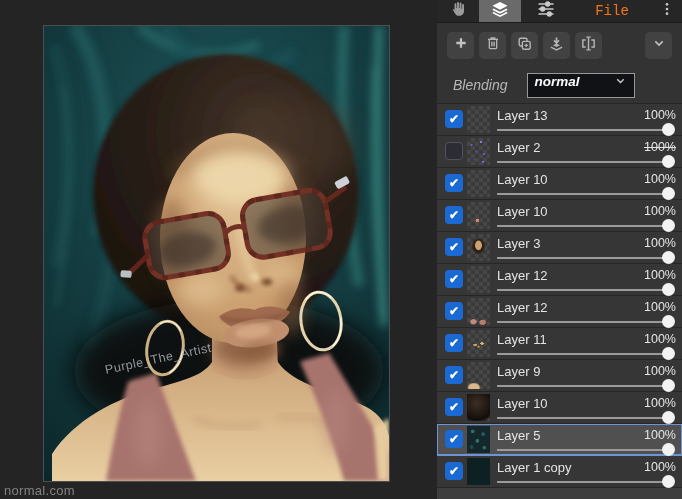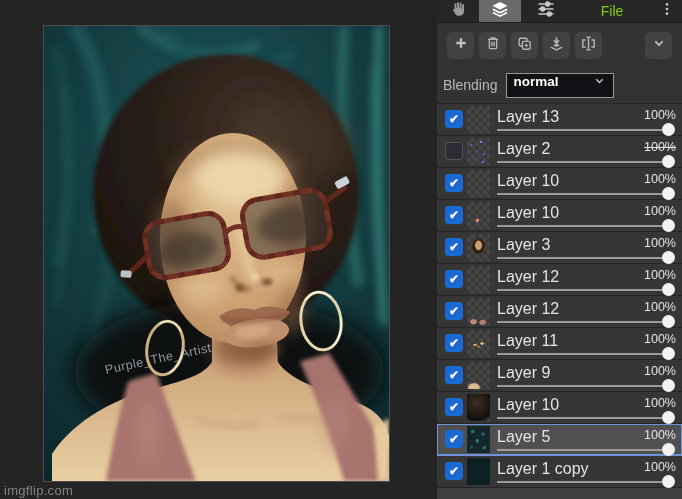--- a/index.html
+++ b/index.html
@@ -14,31 +14,31 @@
   .imgflip{position:absolute;left:4px;bottom:1px;font-size:13px;color:#828282;letter-spacing:.3px;}
 
   
   .panel{position:absolute;right:0;top:0;width:245px;height:499px;background:#3e3e3e;}
   .tabbar{position:relative;height:22px;background:#262626;border-bottom:1px solid #1b1b1b;}
   .tab{position:absolute;top:0;height:22px;display:flex;align-items:center;justify-content:center;}
   .tab.active{background:#6a6a6a;}
   .tab-hand{left:2px;width:38px;}
   .tab-layers{left:42px;width:42px;}
   .tab-sliders{left:86px;width:46px;}
-  .tab-file{left:148px;width:54px;color:#84cc16;font-size:14px;}
+  .tab-file{left:148px;width:54px;color:#f97316;font-size:14px;font-family:Liberation Mono, monospace;}
   .tab-kebab{right:2px;width:26px;}
 
   .toolbar{position:relative;height:44px;background:#333;display:flex;align-items:center;
            padding:0 10px;gap:5px;box-sizing:border-box;}
   .tbtn{width:27px;height:27px;background:#424242;border-radius:5px;
         display:flex;align-items:center;justify-content:center;flex:0 0 auto;}
   .tbtn.expand{margin-left:auto;}
 
   .blend-row{height:37px;background:#333;display:flex;align-items:center;
-             padding-left:6px;gap:8px;box-sizing:border-box;border-bottom:1px solid #262626;}
+             padding-left:16px;gap:19px;box-sizing:border-box;border-bottom:1px solid #262626;font-style:italic;}
   .blend-label{color:#b8b8b8;font-size:14px;}
   .dropdown{width:92px;height:23px;background:#101216;border:1px solid #989898;
             display:flex;align-items:flex-start;padding:0 7px;box-sizing:content-box;}
   .dropdown .val{color:#fff;font-size:13.5px;font-weight:bold;}
   .dropdown .dd-chev{margin-left:auto;display:flex;}
 
   .layers-list{background:#3e3e3e;}
   .layer-row{position:relative;height:31px;background:#363636;border-bottom:1px solid #262626;}
   .layer-row.selected{background:#505050;box-shadow:inset 0 0 0 1px #6e93d6;border-bottom-color:#6e93d6;}
   .checkbox{position:absolute;left:8px;top:6px;width:18px;height:18px;border-radius:4px;
@@ -68,21 +68,21 @@
      radial-gradient(2px 2px at 50% 62%,#a97f3e 50%,transparent 70%);}
   .t-tan-bottomleft{background:radial-gradient(9px 7px at 30% 95%,#dcb98c 55%,transparent 75%);}
   .t-dark-sphere{background:radial-gradient(circle at 42% 35%,#3d2f24 0%,#241b14 45%,#120d0a 75%,transparent 92%);}
   .t-teal-speckles{background:
      radial-gradient(3px 3px at 25% 20%,#2e6f6d 50%,transparent 72%),
      radial-gradient(3px 3px at 70% 30%,#235c5c 50%,transparent 72%),
      radial-gradient(3px 3px at 45% 55%,#2e7571 50%,transparent 72%),
      radial-gradient(3px 3px at 20% 78%,#1d4c4e 50%,transparent 72%),
      radial-gradient(3px 3px at 75% 80%,#2a6a68 50%,transparent 72%),#14282b;}
   .t-solid-teal{background:#0d2123;}
-  .layer-name{position:absolute;left:60px;top:4px;font-size:16px;color:#e4e4e4;white-space:nowrap;}
+  .layer-name{position:absolute;left:60px;top:4px;font-size:13px;color:#e4e4e4;white-space:nowrap;}
   .opacity{position:absolute;right:6px;top:4px;font-size:12.5px;color:#e4e4e4;}
   .opacity.struck{text-decoration:line-through;}
   .slider{position:absolute;left:60px;right:7px;top:19px;height:13px;}
   .slider .track{position:absolute;left:0;right:2px;top:6px;height:1.5px;background:#9b9b9b;}
   .slider .knob{position:absolute;right:0;top:0;width:13px;height:13px;border-radius:50%;background:#f2f2f2;}
   .artist-mark{position:absolute;left:0;top:0;}
 </style>
 </head>
 <body>
 
@@ -198,21 +198,21 @@
           <ellipse cx="121" cy="322" rx="18" ry="27" fill="none" stroke="#f7efd8" stroke-width="1.4" stroke-dasharray="26 70"></ellipse>
         </g>
         <g transform="rotate(-8 277 295)">
           <ellipse cx="277" cy="295" rx="20" ry="29" fill="none" stroke="#e2d4ae" stroke-width="3"></ellipse>
           <ellipse cx="277" cy="295" rx="20" ry="29" fill="none" stroke="#fdf8e8" stroke-width="1.4" stroke-dasharray="30 72"></ellipse>
         </g>
 
         <text class="artist-mark" transform="translate(62,348) rotate(-12)" font-size="12.5" fill="#b6b6bd" opacity="0.8" letter-spacing="0.5">Purple_The_Artist</text>
       </svg>
     </div>
-    <div class="imgflip">imgflip.com</div>
+    <div class="imgflip">normal.com</div>
   </div>
 
   <div class="panel">
 
     <div class="tabbar">
       <div class="tab tab-hand">
         <span>
           <svg width="19" height="19" viewBox="0 0 24 24" fill="#9a9a9a">
             <path d="M7 11.5V5.2a1.2 1.2 0 0 1 2.4 0V10h.8V3.6a1.2 1.2 0 0 1 2.4 0V10h.8V4.4a1.2 1.2 0 0 1 2.4 0V11h.8V6.4a1.2 1.2 0 0 1 2.4 0v7.2c0 4-2.6 6.4-6.2 6.4-2.8 0-4.3-1.2-5.6-3.6l-2-3.6c-.5-.9.7-1.8 1.5-1l1.3 1.4z"></path>
           </svg>

